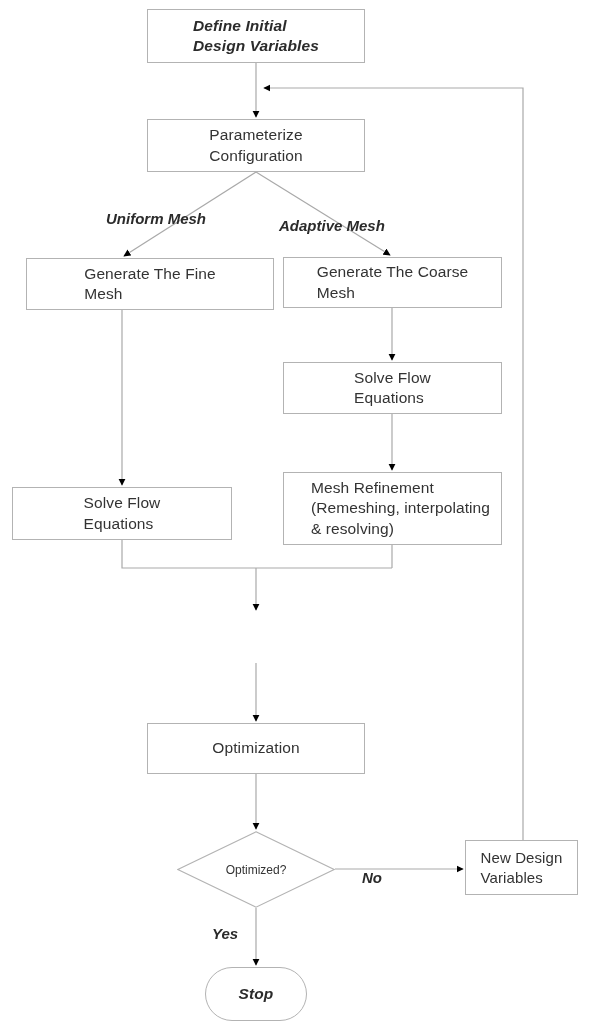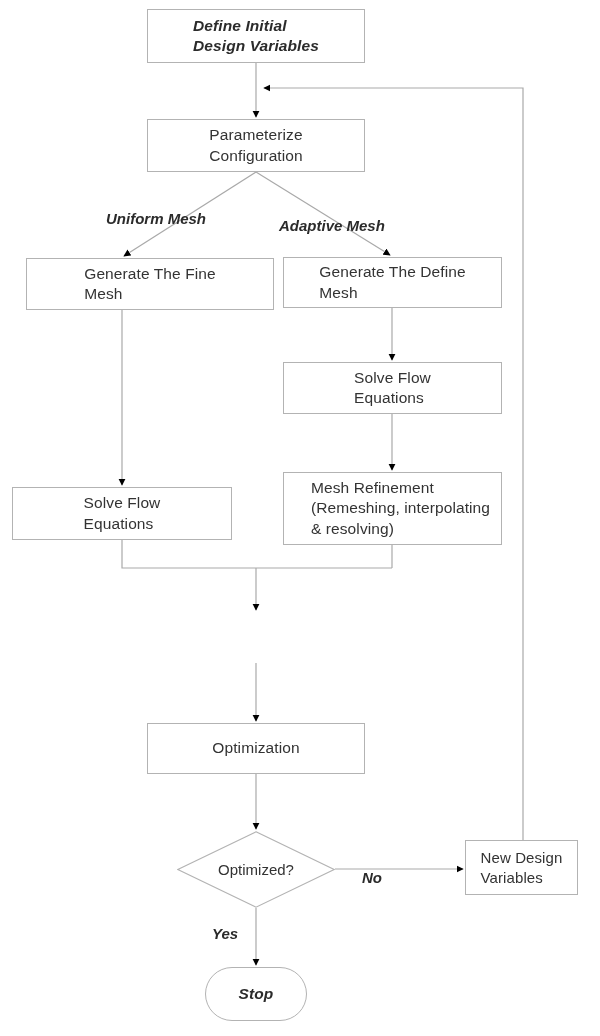--- a/index.html
+++ b/index.html
@@ -54,21 +54,21 @@
   }
   .diamond-label {
     position: absolute;
     left: 0;
     top: 0;
     width: 100%;
     height: 100%;
     display: flex;
     align-items: center;
     justify-content: center;
-    font-size: 15px;
+    font-size: 12px;
     color: #333333;
     font-family: "Liberation Sans", sans-serif;
   }
   .edge-label {
     position: absolute;
     font-size: 15px;
     font-weight: bold;
     font-style: italic;
     color: #2b2b2b;
     white-space: nowrap;
@@ -131,21 +131,21 @@
   <div class="edge-label" style="left:106px; top:210px;">Uniform Mesh</div>
 
   <div class="edge-label" style="left:279px; top:209px;margin-top:8px;">Adaptive Mesh</div>
 
   <div class="node" style="left:26px; top:258px; width:248px; height:52px;">
     <span style="white-space:pre-line;">Generate The Fine
 Mesh</span>
   </div>
 
   <div class="node" style="left:283px; top:257px; width:219px; height:51px;">
-    <span style="white-space:pre-line;">Generate The Define
+    <span style="white-space:pre-line;">Generate The Coarse
 Mesh</span>
   </div>
 
   <div class="node" style="left:283px; top:362px; width:219px; height:52px;">
     <span style="white-space:pre-line;">Solve Flow
 Equations</span>
   </div>
 
   <div class="node" style="left:283px; top:472px; width:219px; height:73px;">
     <span style="white-space:pre-line;margin-left:16px;">Mesh Refinement

